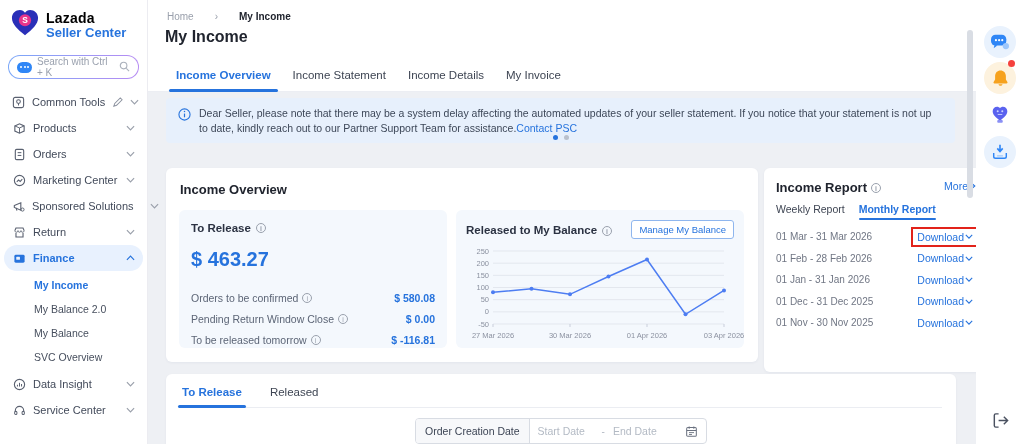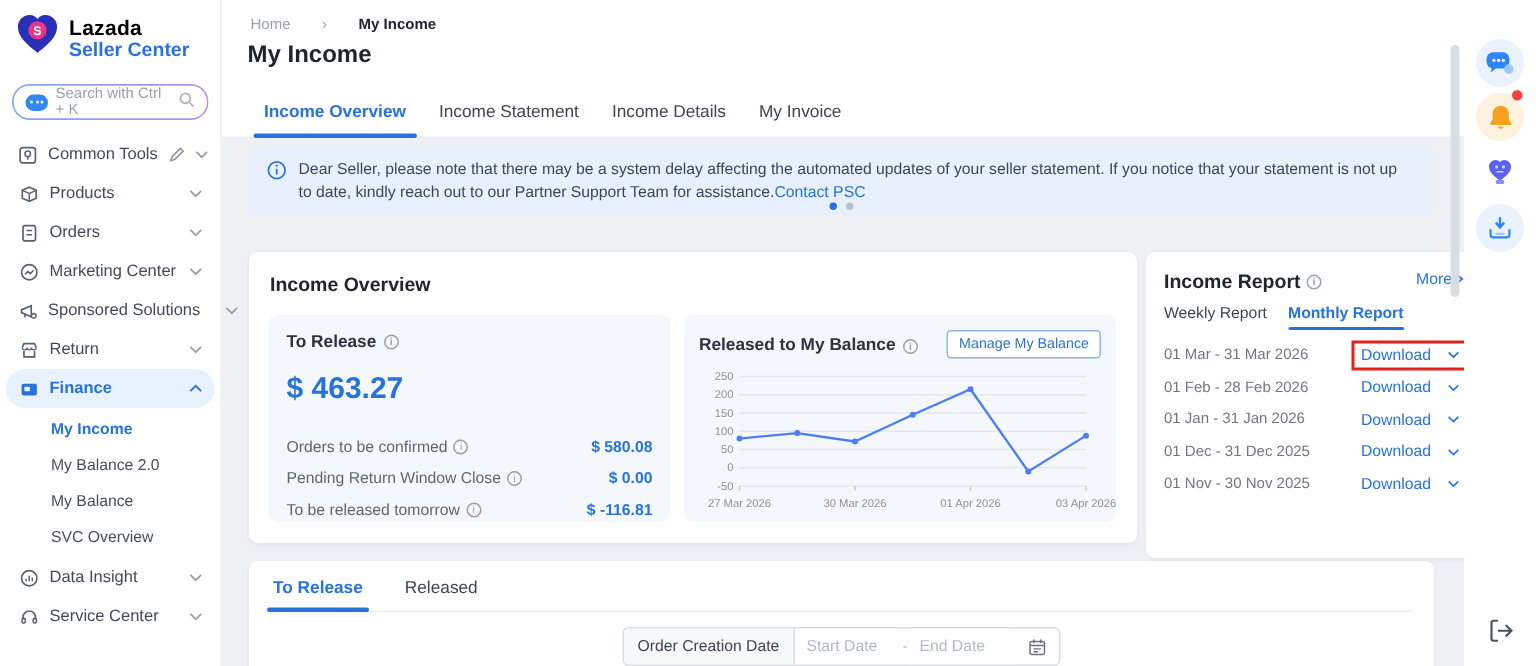--- a/index.html
+++ b/index.html
@@ -70,21 +70,21 @@
   .report-head { display: flex; align-items: flex-start; }
   .report-head .t { font-size: 13px; font-weight: bold; color: #20242e; display: flex; align-items: center; gap: 4px; flex: 1; }
   .more-link { font-size: 10.5px; color: #2673dd; cursor: pointer; display: flex; align-items: center; gap: 2px; }
   .report-tabs { display: flex; gap: 14px; margin-top: 8px; }
   .report-tab { font-size: 10.5px; color: #3e4553; padding-bottom: 5px; cursor: pointer; position: relative; }
   .report-tab.active { color: #2673dd; font-weight: bold; }
   .report-tab.active::after { content: ""; position: absolute; left: 0; right: 0; bottom: 0; height: 2px; background: #2673dd; border-radius: 1px; }
   .report-rows { margin-top: 6px; }
   .report-row { display: flex; align-items: center; height: 21.5px; }
   .report-row .period { flex: 1; font-size: 10px; color: #707684; white-space: nowrap; }
-  .dl-btn { font-size: 10.5px; color: #2673dd; display: flex; align-items: center; gap: 11px; cursor: pointer; background: none; border: none; font-family: inherit; padding: 1px 3px; }
+  .dl-btn { font-size: 10.5px; color: #2673dd; display: flex; align-items: center; gap: 1px; cursor: pointer; background: none; border: none; font-family: inherit; padding: 1px 3px; }
   .dl-wrap { position: relative; }
   .dl-wrap.hl { outline: 2px solid #e2231a; outline-offset: 1px; }
 
   
   .bottom-card { left: 166px; top: 374px; width: 790px; height: 80px; padding: 0 14px; }
   .bt-tabs { display: flex; gap: 24px; padding-top: 10px; border-bottom: 1px solid #ebedf2; }
   .bt-tab { font-size: 11.5px; color: #3e4553; padding: 2px 2px 9px; cursor: pointer; position: relative; }
   .bt-tab.active { color: #2673dd; font-weight: bold; }
   .bt-tab.active::after { content: ""; position: absolute; left: -2px; right: -2px; bottom: -1px; height: 3px; border-radius: 2px; background: #2673dd; }
   .filter-row { display: flex; align-items: center; gap: 13px; margin-top: 10px; flex-direction: column; }

